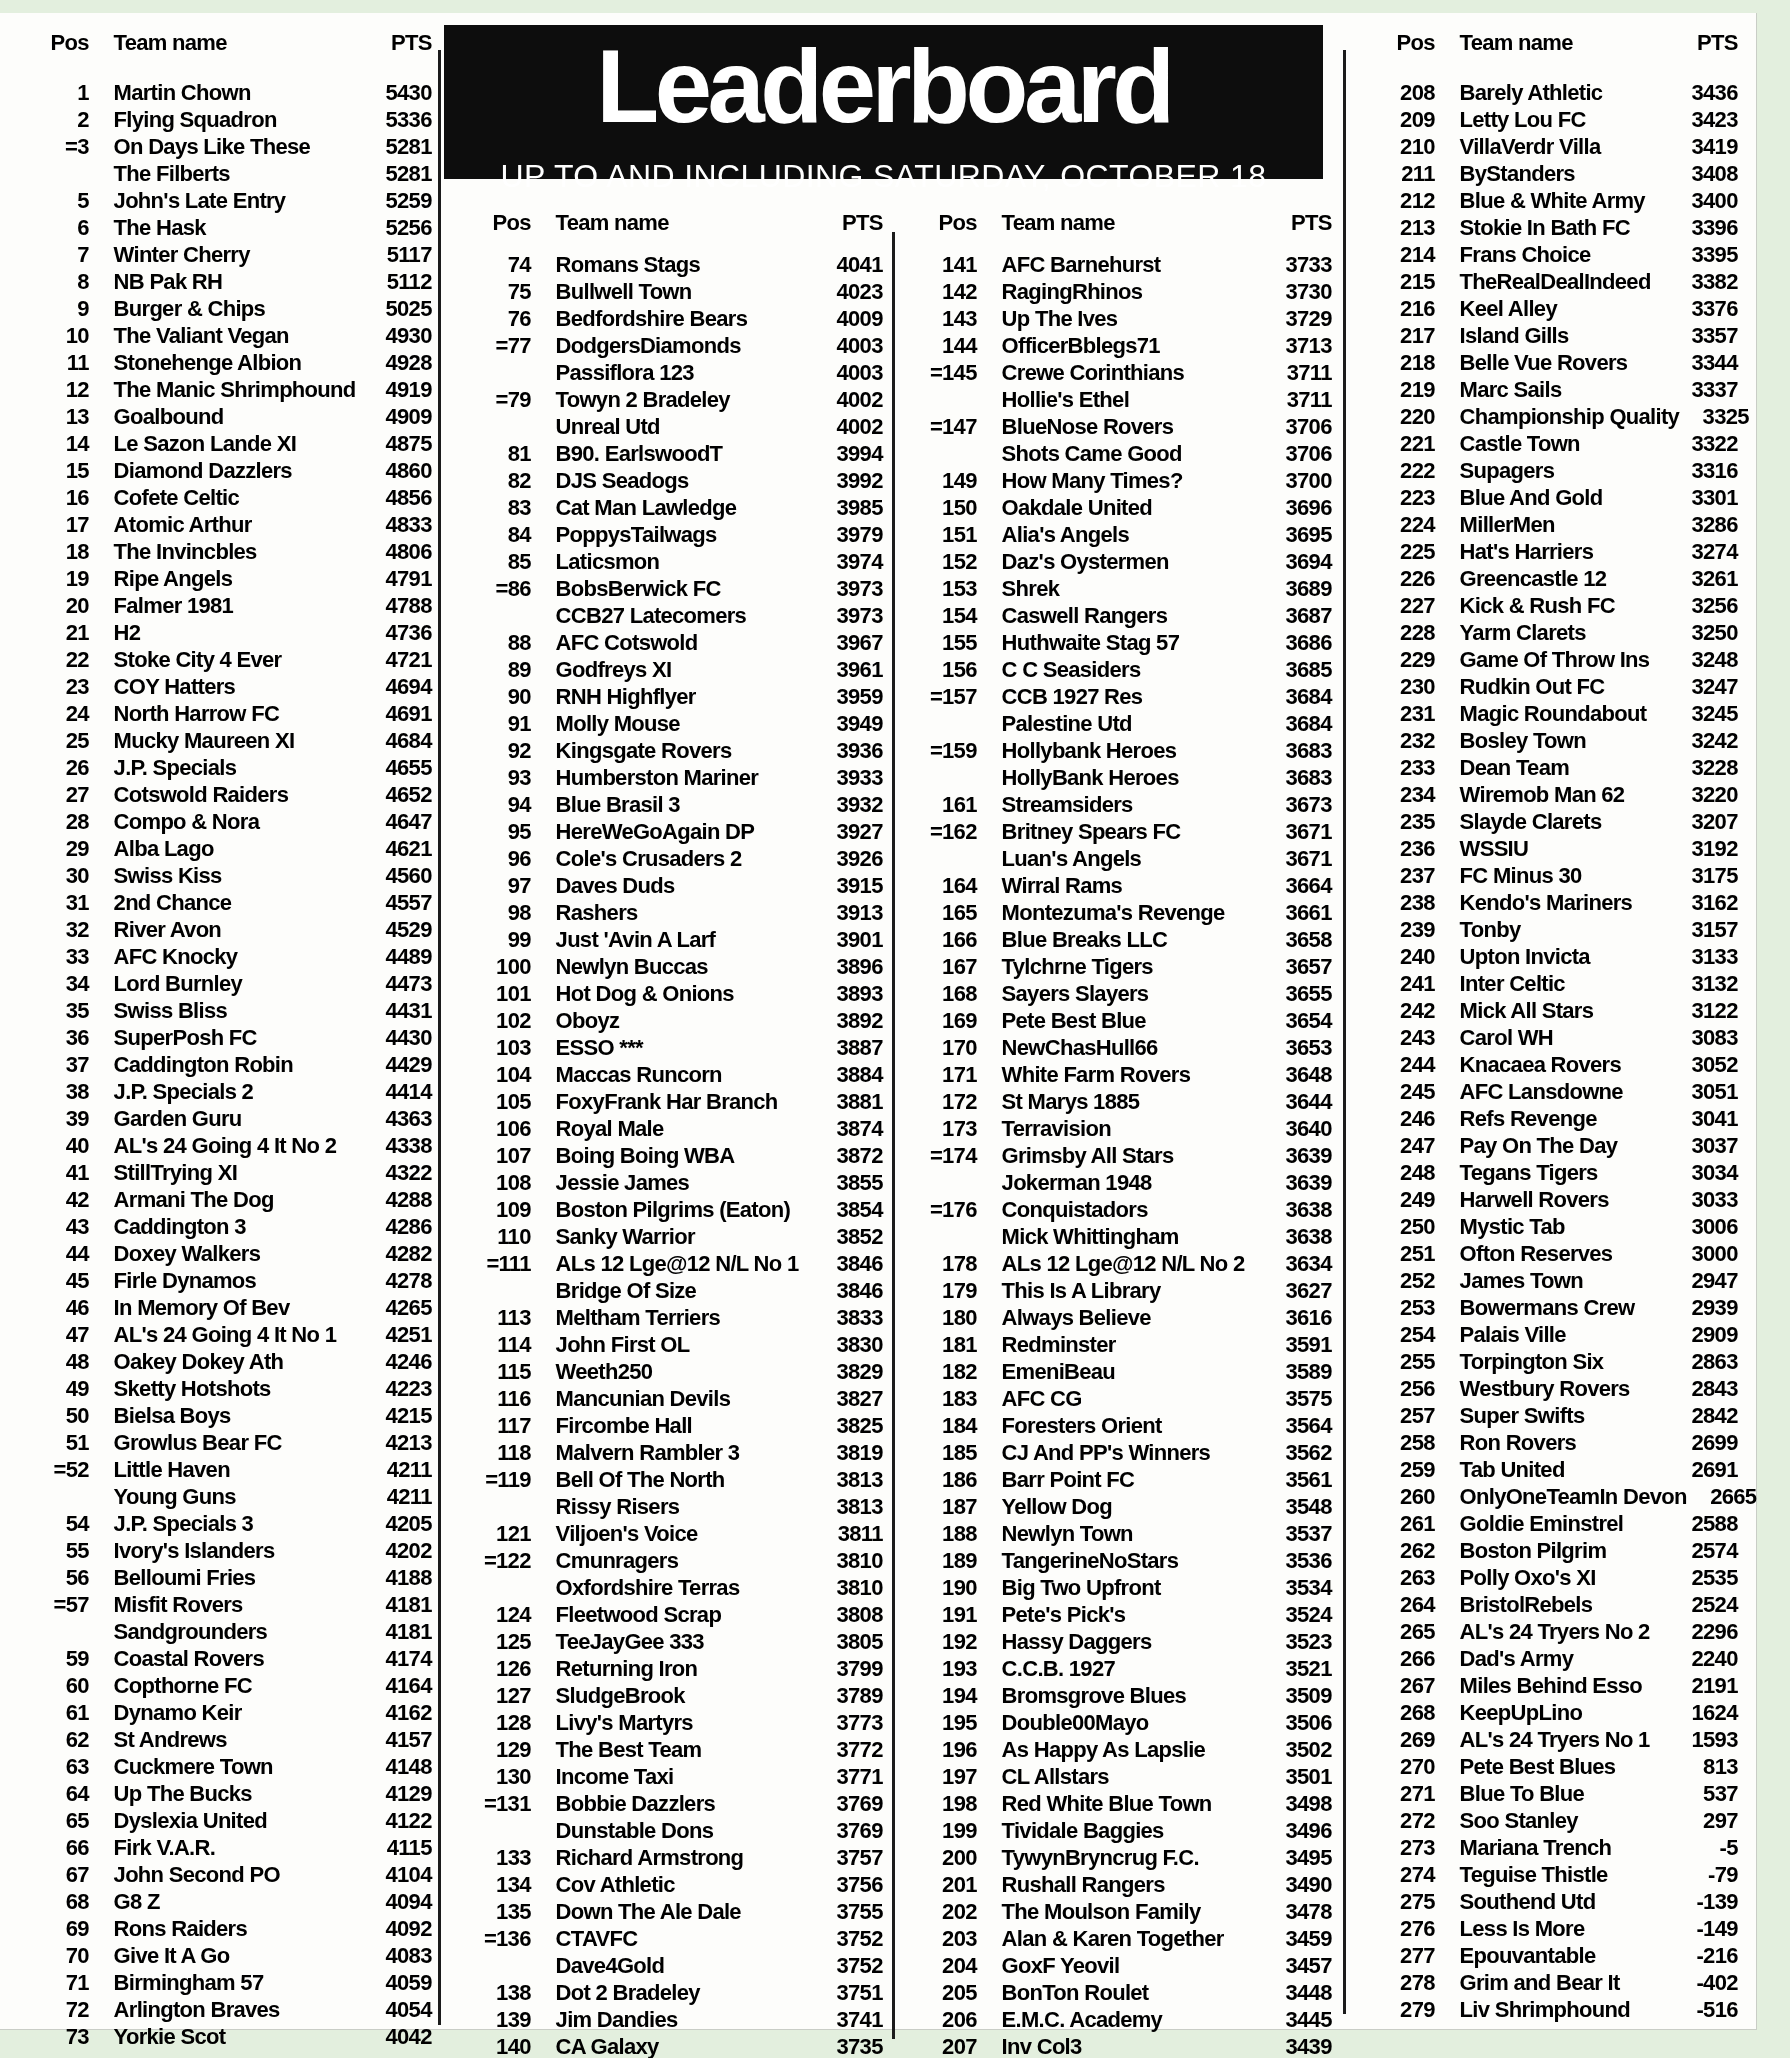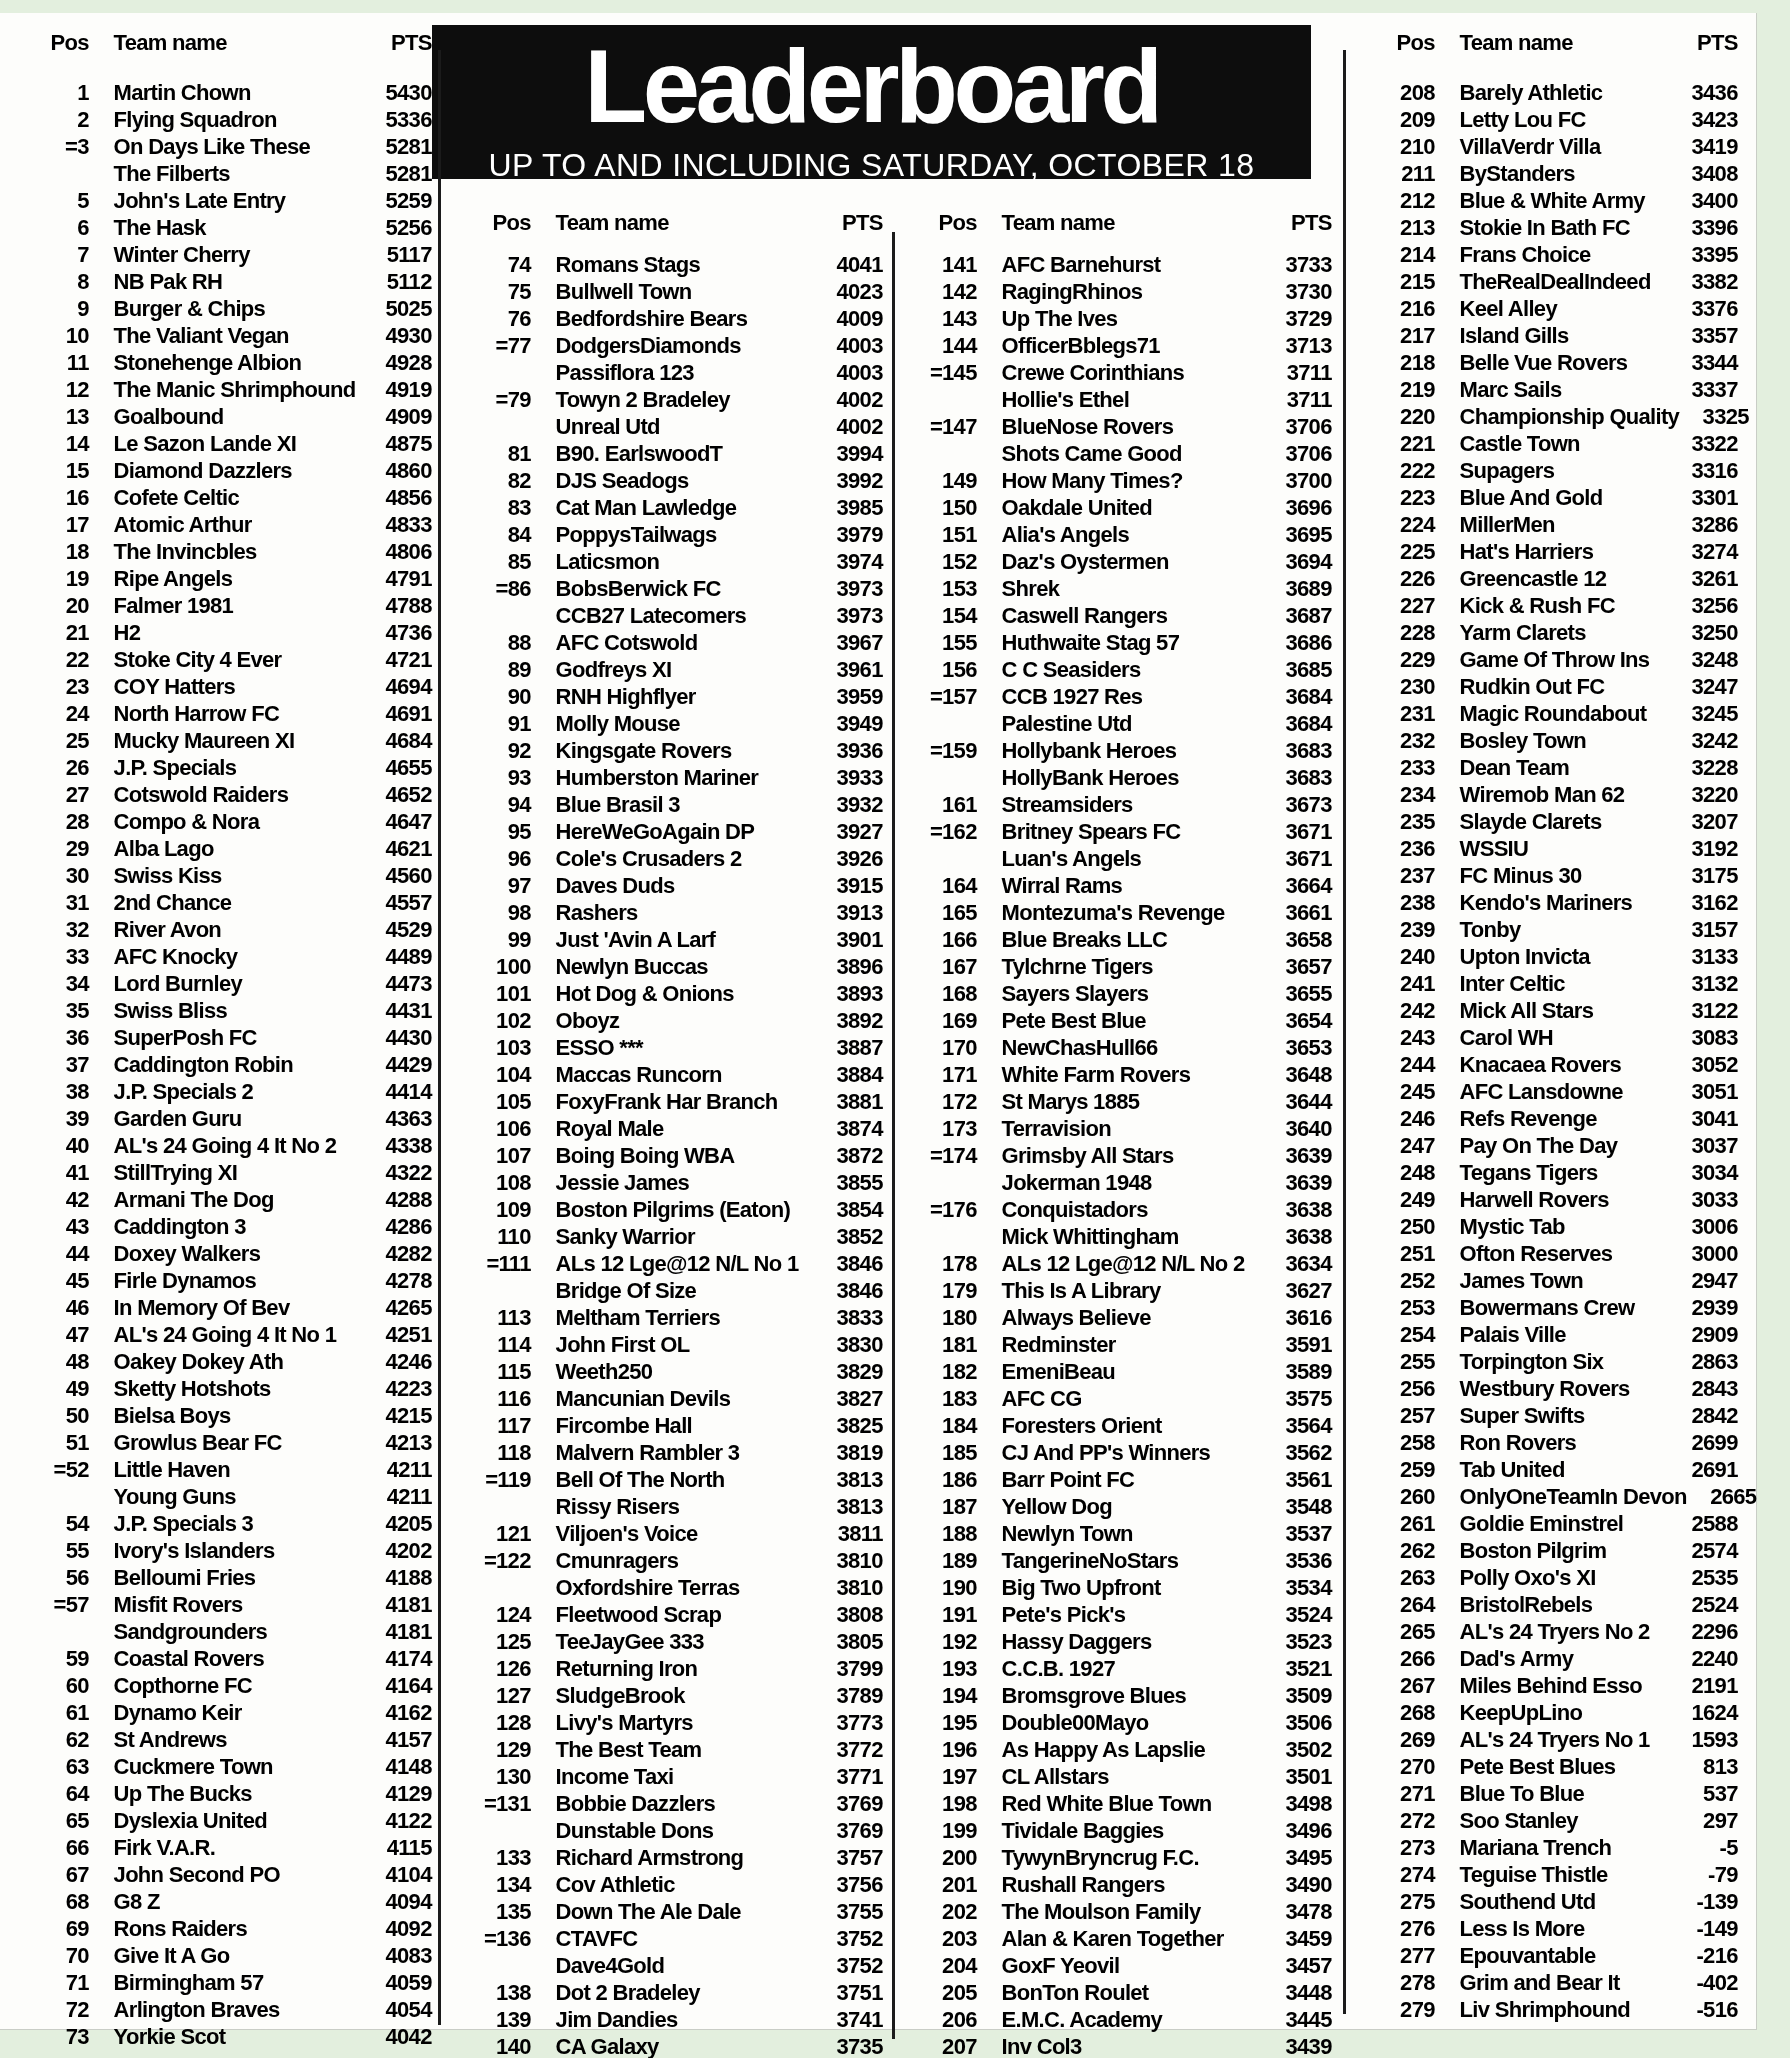--- a/index.html
+++ b/index.html
@@ -10,29 +10,29 @@
     overflow:hidden;
   }
   .page{position:relative;width:1790px;height:2058px;}
   .panel{
     position:absolute;left:0;top:12.5px;width:1756px;height:2016px;
     background:#fdfdfb;
     border-right:1.8px solid #c9cdc6;
     border-bottom:1.8px solid #c9cdc6;
   }
   .banner{
-    position:absolute;left:432px;top:12.5px;width:879px;height:154px;
+    position:absolute;left:444px;top:12.5px;width:879px;height:154px;
     background:#0d0d0d;color:#ffffff;text-align:center;
   }
   .banner-title{
     font-weight:bold;font-size:103px;line-height:105px;margin-top:9px;
     letter-spacing:-4.5px;
   }
   .banner-subtitle{
-    font-weight:normal;font-size:32px;line-height:36px;margin-top:8px;
+    font-weight:normal;font-size:32px;line-height:36px;margin-top:19px;
     letter-spacing:0.4px;
   }
   .col{position:absolute;color:#000000;}
   .col1{left:16px;top:12.5px;width:421px;}
   .col2{left:458px;top:192px;width:430px;}
   .col3{left:904px;top:192px;width:433px;}
   .col4{left:1362px;top:12.5px;width:381px;}
   .hdr,.row{
     display:grid;grid-template-columns:78px 1fr 75px;
     font-weight:bold;font-size:22px;letter-spacing:-0.7px;

